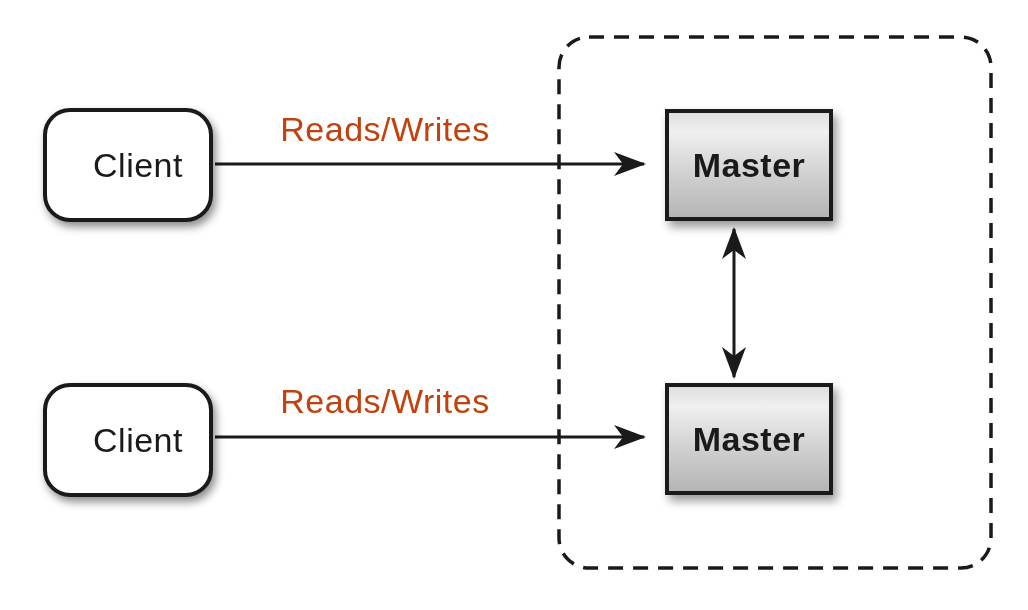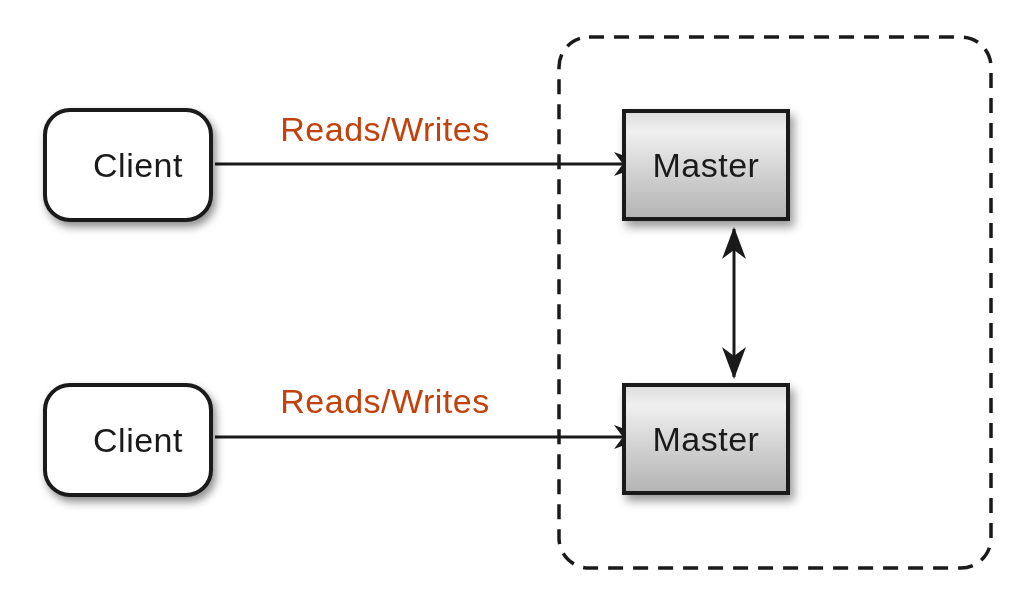--- a/index.html
+++ b/index.html
@@ -40,24 +40,25 @@
     border-radius: 27px;
     background: #ffffff;
     box-shadow: 3px 5px 8px rgba(0,0,0,0.45);
     padding-left: 20px;
   }
   .client-top { top: 108px; }
   .client-bottom { top: 383px; }
   .master {
     width: 168px;
     height: 112px;
-    left: 622px;
+    left: 665px;
     border: 4px solid #1a1a1a;
     background: linear-gradient(180deg, #dedede 0%, #f0f0f0 18%, #cccccc 65%, #b5b5b5 100%);
     box-shadow: 4px 6px 9px rgba(0,0,0,0.40);
+    font-weight: bold;
   }
   .master-top { top: 109px; }
   .master-bottom { top: 383px; }
   .edge-label {
     position: absolute;
     transform: translate(-50%, -50%);
     color: #c2410c;
     font-size: 34px;
     white-space: nowrap;
     letter-spacing: 0.5px;

